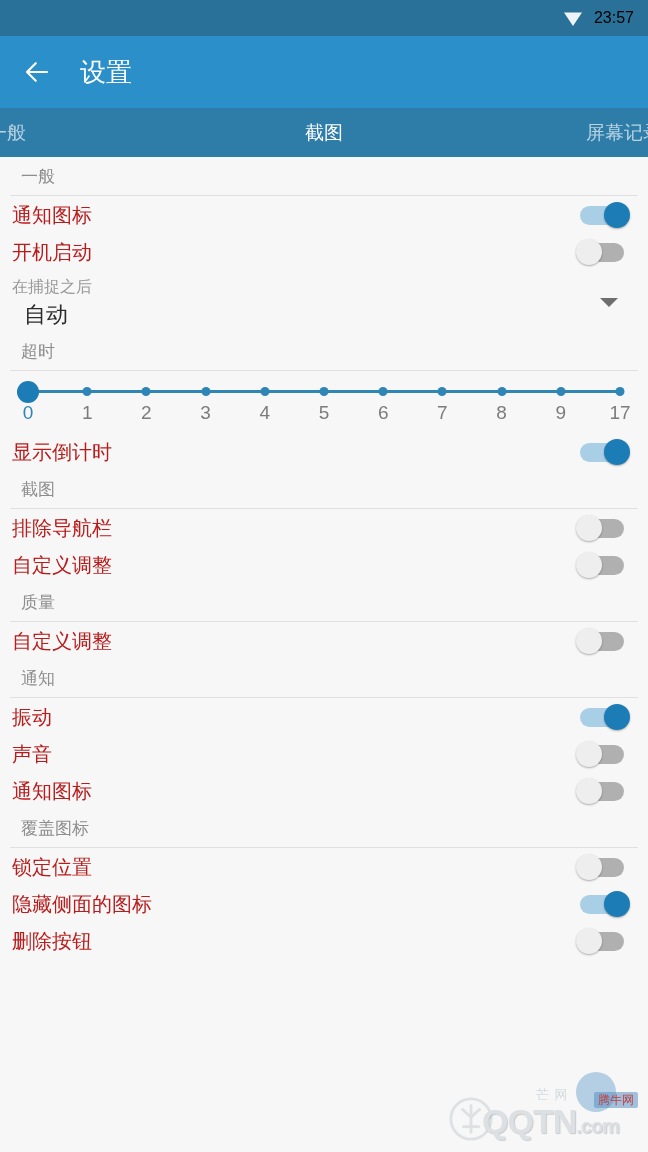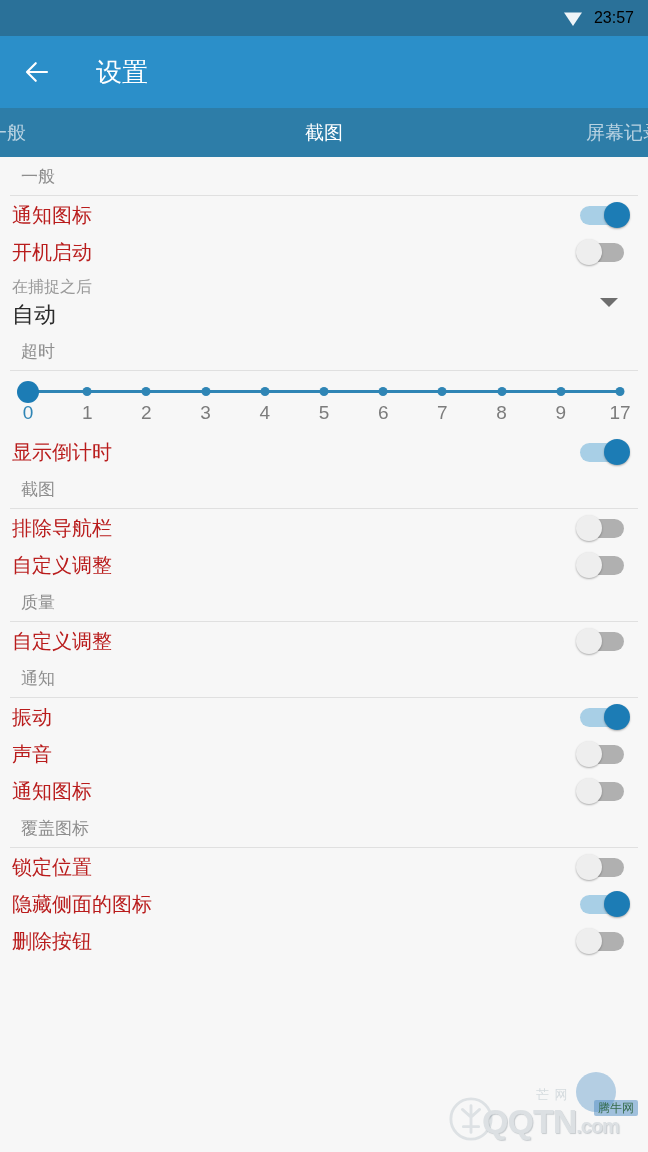--- a/index.html
+++ b/index.html
@@ -43,21 +43,21 @@
   }
   .back-arrow {
     width: 30px;
     height: 30px;
     flex: 0 0 auto;
     cursor: pointer;
   }
   .app-title {
     color: #ffffff;
     font-size: 26px;
-    margin-left: 44px;
+    margin-left: 28px;
     line-height: 1;
   }
 
   
   .tab-bar {
     height: 49px;
     background: #2d7da8;
     display: flex;
     align-items: center;
     position: relative;
@@ -158,21 +158,21 @@
   .dropdown-caption {
     font-size: 16px;
     color: #9a9a9a;
     line-height: 1;
     margin-bottom: 9px;
   }
   .dropdown-value {
     font-size: 22px;
     color: #2b2b2b;
     line-height: 1;
-    margin-left: 0;
+    margin-left: 12px;
   }
   .caret {
     width: 0; height: 0;
     border-left: 9px solid transparent;
     border-right: 9px solid transparent;
     border-top: 9px solid #6e6e6e;
     margin-right: 6px;
   }
 
   
@@ -247,23 +247,23 @@
     left: 92px;
     top: 4px;
     font-size: 13px;
     color: #cfd6da;
     letter-spacing: 1px;
     line-height: 1;
   }
   .wm-badge {
     position: absolute;
     left: 150px;
-    top: 16px;
+    top: 8px;
     font-size: 12px;
-    color: #14532d;
+    color: #b91c1c;
     background: rgba(60,130,190,0.55);
     padding: 2px 4px;
     border-radius: 2px;
     line-height: 1;
   }
   .wm-logo {
     position: absolute;
     left: 4px;
     top: 12px;
     width: 46px;

